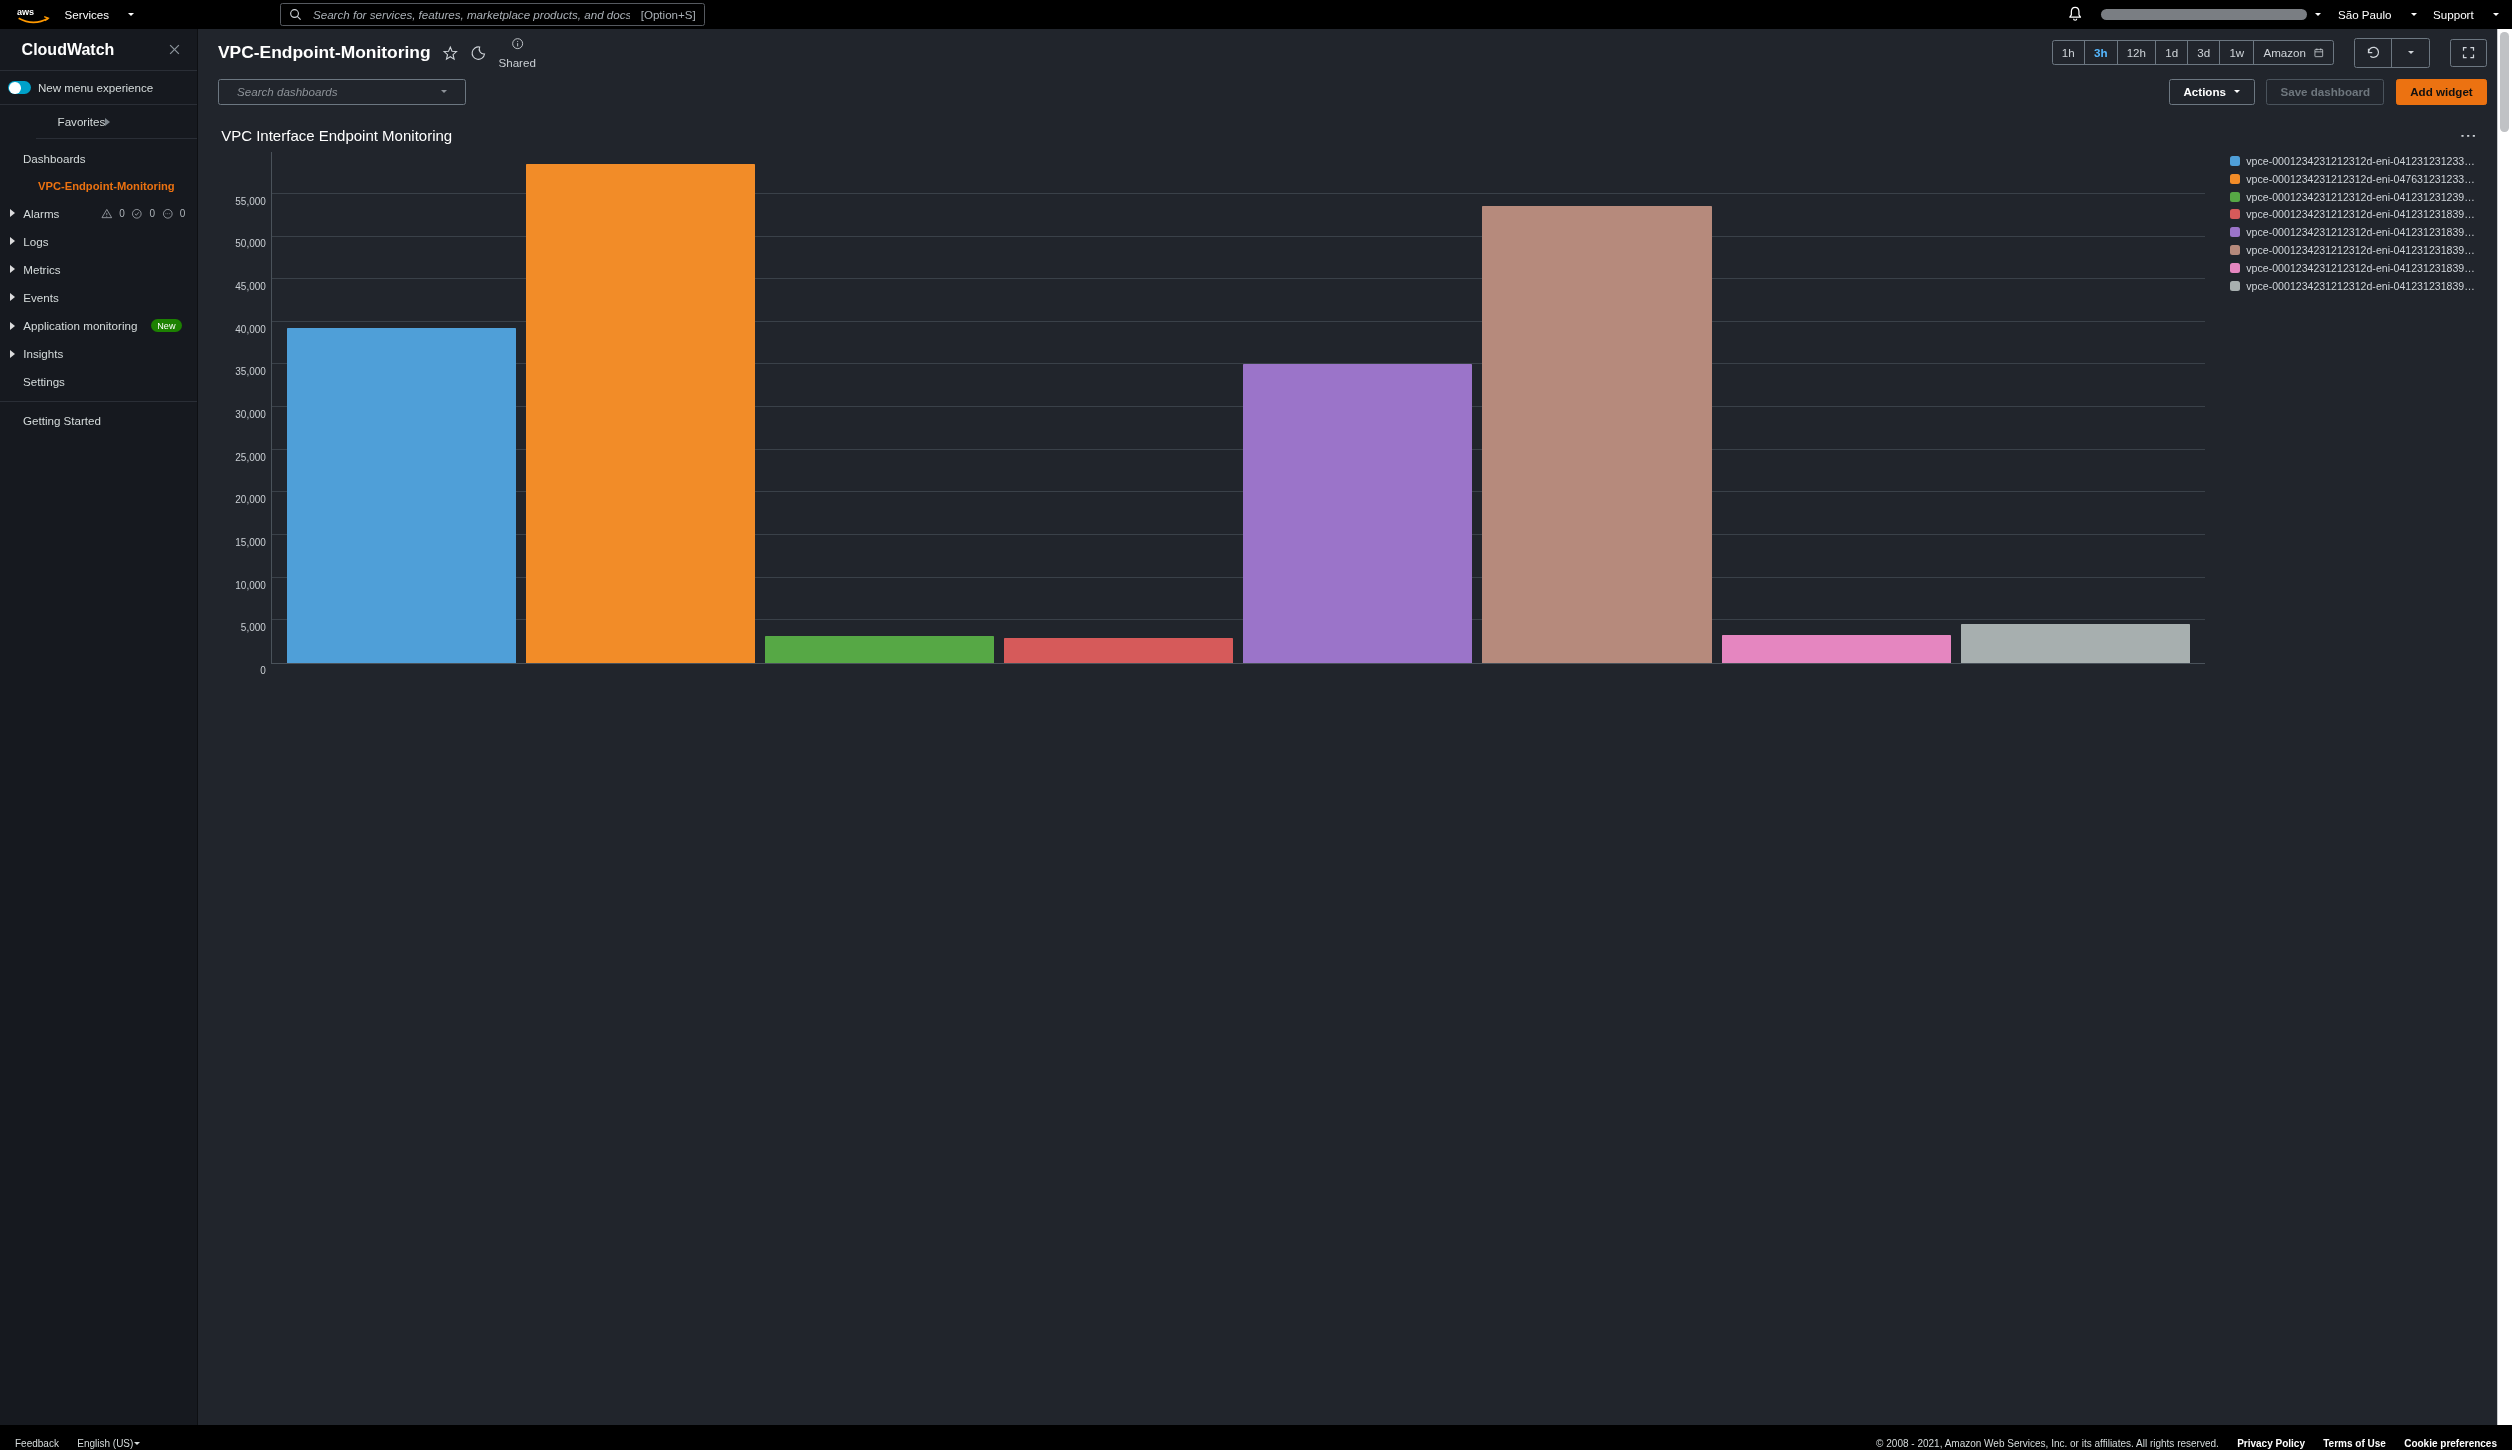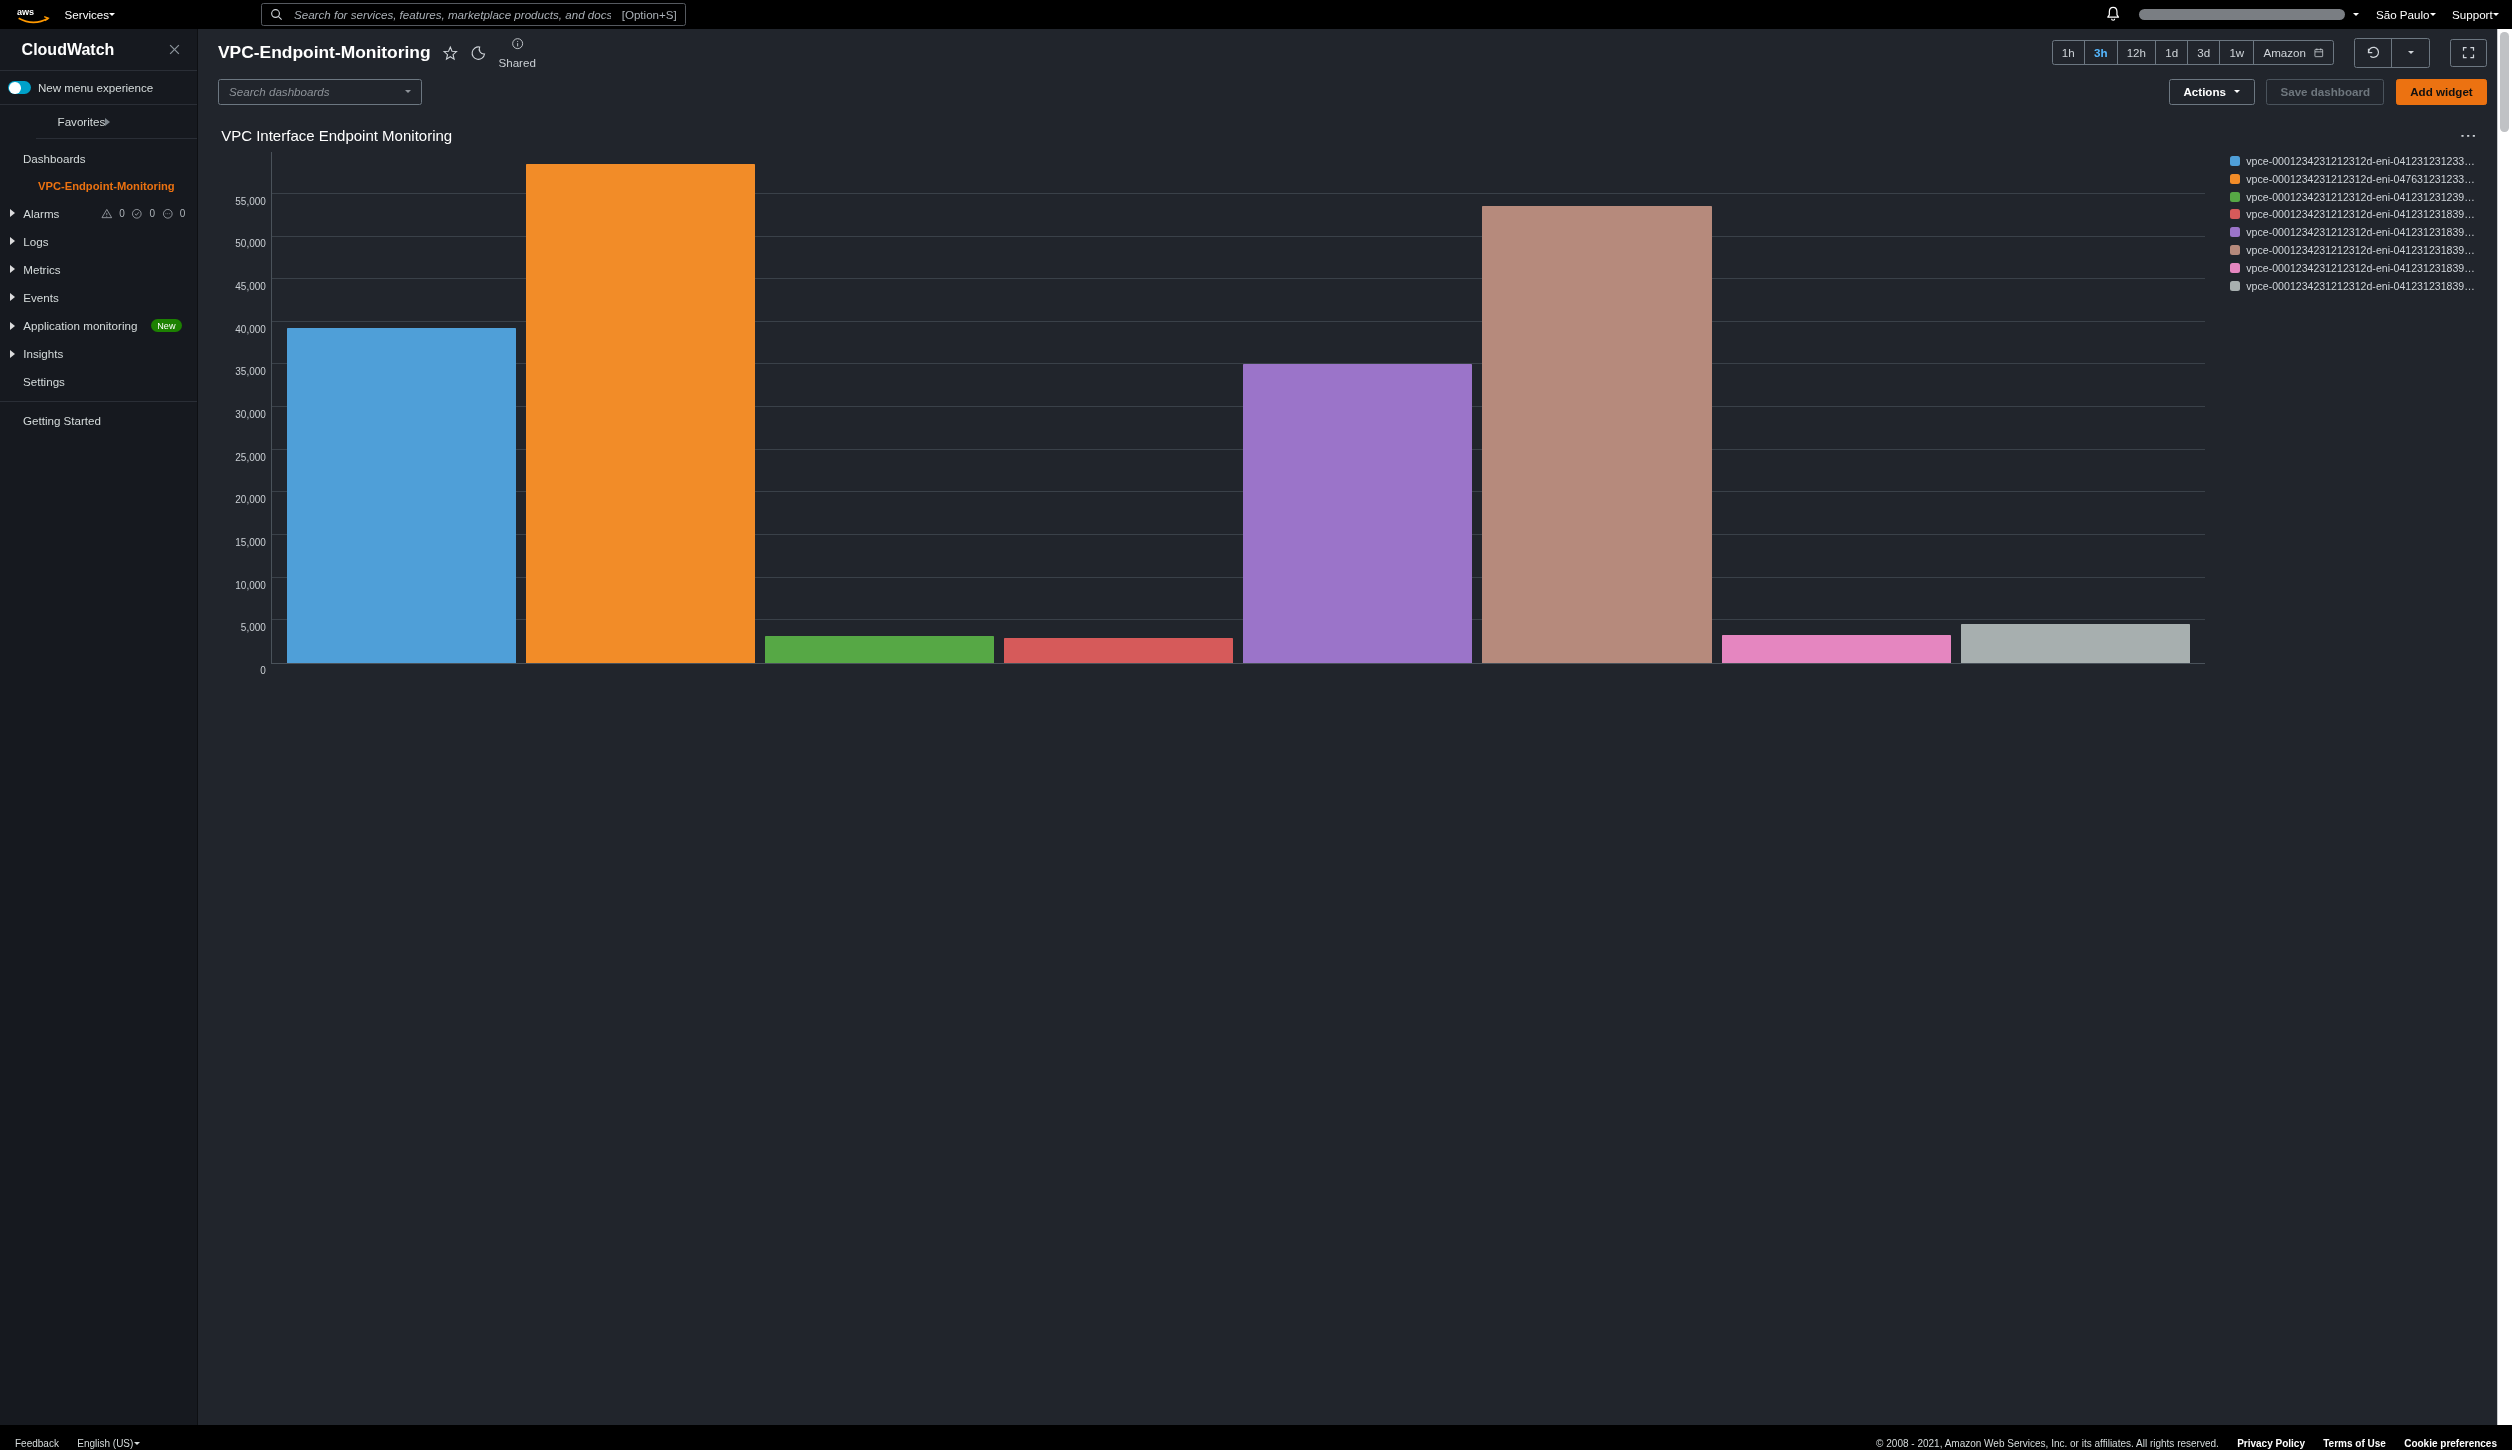--- a/index.html
+++ b/index.html
@@ -36,21 +36,21 @@
     align-items:center;
     padding:0 13.3px 0 16.6px;
     gap:15px;
     color:#fff;
     position:relative;
     z-index:10;
   }
   .aws-logo{
     width:33px;height:20px;display:flex;align-items:center;justify-content:center;
   }
-  .nav-item{display:flex;align-items:center;gap:0;cursor:pointer;font-size:11.6px;}
+  .nav-item{display:flex;align-items:center;gap:19px;cursor:pointer;font-size:11.6px;}
   .caret-down{width:0;height:0;border-left:3.3px solid transparent;border-right:3.3px solid transparent;border-top:3.3px solid #fff;}
   .nav-spacer{flex:1 1 auto;}
   .nav-search{
     width:425px;height:23px;background:var(--bg-black);border:0.8px solid #55595f;border-radius:2.5px;
     display:flex;align-items:center;padding:0 8.3px;gap:8.3px;color:#8e9399;
   }
   .nav-search input{
     flex:1;background:transparent;border:none;outline:none;color:#fff;font-size:11.6px;font-style:italic;
   }
   .nav-search input::placeholder{color:#aab0b6;font-style:italic;}
@@ -139,22 +139,22 @@
   .time-btn.custom{display:flex;align-items:center;gap:6.6px;}
   .icon-btn-group{display:flex;border:0.8px solid #6c7781;border-radius:2.5px;overflow:hidden;margin-left:8.3px;}
   .icon-btn{width:37px;height:28px;display:flex;align-items:center;justify-content:center;border-right:0.8px solid #6c7781;cursor:pointer;}
   .icon-btn:last-child{border-right:none;}
   .icon-btn.single{border:0.8px solid #6c7781;border-radius:2.5px;margin-left:8.3px;}
   .dash-subheader{
     display:flex;align-items:center;gap:11.6px;
     padding:5px 25px 11.6px 20px;
   }
   .dash-search{
-    width:204px;height:26.6px;border:0.8px solid #6c7781;border-radius:2.5px;background:transparent;
-    display:flex;align-items:center;justify-content:space-between;padding:0 10px;color:#8e9399;font-style:italic;
+    width:248px;height:26.6px;border:0.8px solid #6c7781;border-radius:2.5px;background:transparent;
+    display:flex;align-items:center;justify-content:space-between;padding:0 18px;color:#8e9399;font-style:italic;
   }
   .caret-down.grey{border-top-color:#8e9399;}
   .dash-subheader .spacer{flex:1;}
   .btn{
     height:26.6px;border:0.8px solid #6c7781;border-radius:2.5px;background:transparent;color:#fff;
     padding:0 13.3px;display:flex;align-items:center;gap:8.3px;font-weight:700;font-size:11.6px;cursor:pointer;
   }
   .btn.disabled{color:#6e767d;border-color:#4a535c;cursor:default;}
   .btn.primary{background:var(--accent);border-color:var(--accent);color:#111;}
   

